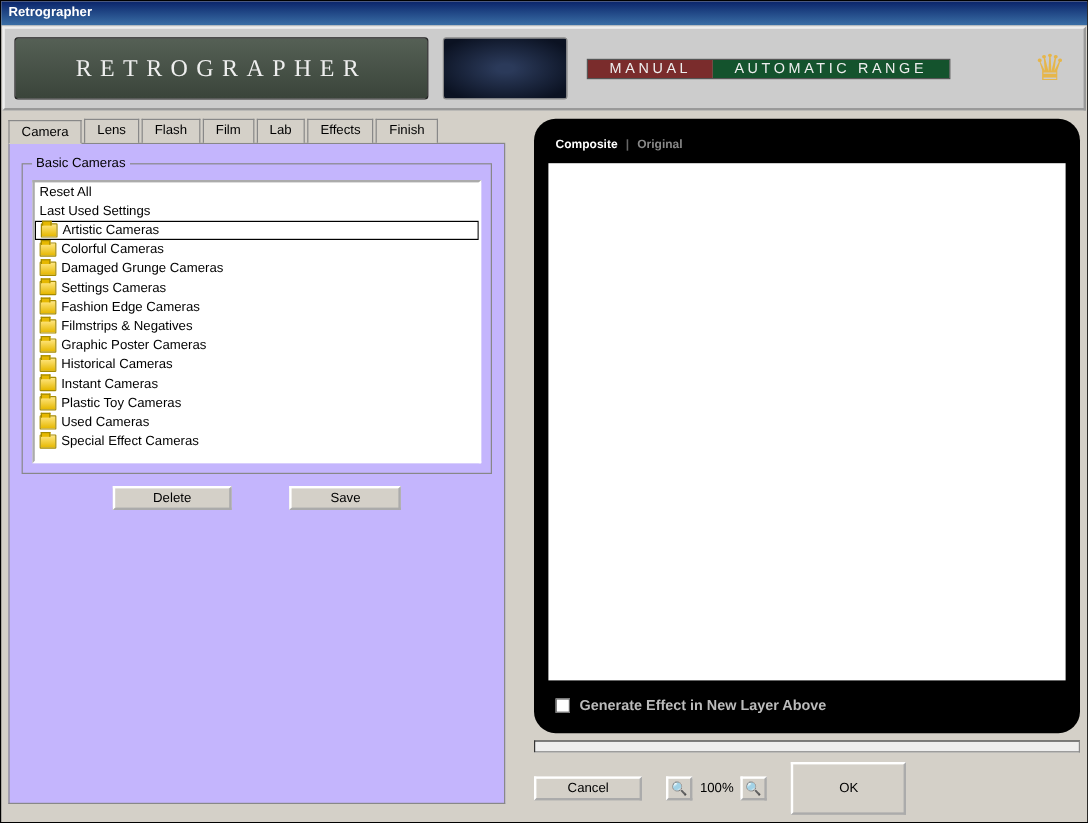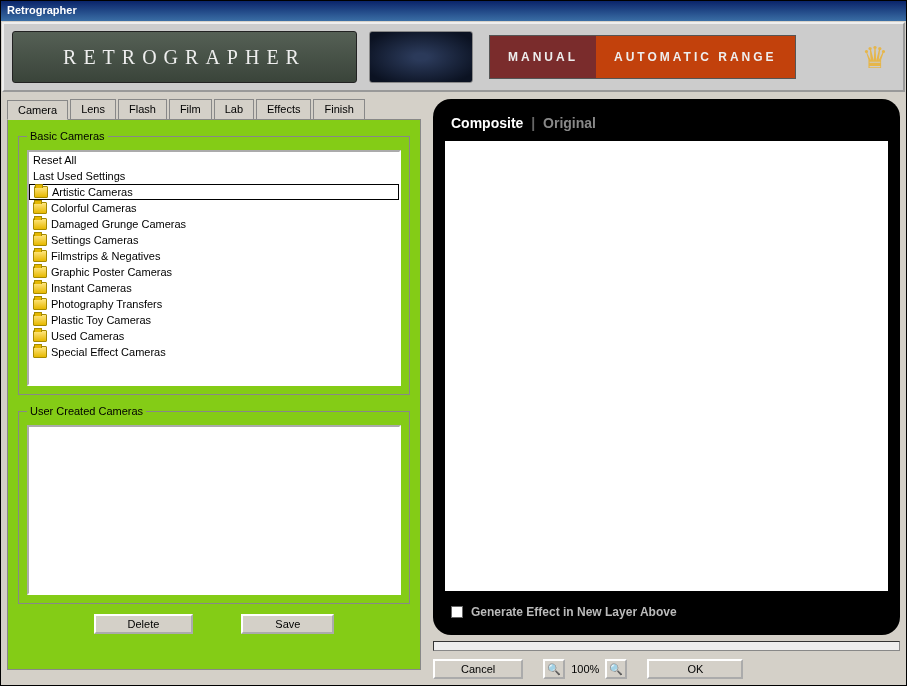--- a/index.html
+++ b/index.html
@@ -53,44 +53,44 @@
     margin-left: 12px;
     border-radius: 3px;
   }
   .banner-buttons {
     display: flex;
     margin-left: 16px;
     gap: 0;
     border: 1px solid #555;
   }
   .bb {
-    height: 42px;
+    height: 15px;
     padding: 0 18px;
     display: flex;
     align-items: center;
-    font-weight: bold;
+    font-weight: normal;
     font-size: 12px;
     letter-spacing: 3px;
     color: #eee;
     cursor: pointer;
   }
   .bb.manual { background: #7a2c2c; }
-  .bb.auto   { background: #c2410c; }
+  .bb.auto   { background: #14532d; }
   .crown {
     margin-left: auto;
     width: 40px;
     height: 40px;
     color: #e6b64a;
     font-size: 30px;
     display:flex;align-items:center;justify-content:center;
   }
   .content {
     display: flex;
     padding: 6px;
-    gap: 12px;
+    gap: 24px;
     height: 592px;
   }
   .left { width: 414px; }
   .right { flex: 1; display:flex; flex-direction:column; }
   .tabs {
     display: flex;
     border-bottom: 1px solid #888;
   }
   .tab {
     border: 1px solid #888;
@@ -106,21 +106,21 @@
     background: #d4d0c8;
     border-bottom: 1px solid #d4d0c8;
     top: 1px;
     font-weight: normal;
     z-index: 2;
   }
   .panel {
     border: 1px solid #888;
     border-top: none;
     padding: 10px;
-    background: #84cc16;
+    background: #c4b5fd;
     height: 550px;
   }
   fieldset {
     border: 1px solid #888;
     padding: 8px;
     margin-bottom: 10px;
   }
   legend { font-size: 11px; padding: 0 3px; }
   .listbox {
     border: 2px inset #fff;
@@ -178,21 +178,21 @@
     background:#000;
     border-radius: 18px;
     padding: 12px;
     flex: 1;
     display:flex;
     flex-direction:column;
     position:relative;
   }
   .preview-tabs {
     color:#888;
-    font-size:14px;
+    font-size:10px;
     font-weight:bold;
     padding:4px 6px 10px;
   }
   .preview-tabs .ptab { cursor:pointer; }
   .preview-tabs .ptab.active { color:#fff; }
   .preview-tabs .sep { margin: 0 4px; color:#666;}
   .canvas {
     background:#fff;
     flex:1;
   }
@@ -282,51 +282,51 @@
             <div class="li">
               <span class="folder-icon"></span>
               <span>Damaged Grunge Cameras</span>
             </div>
             <div class="li">
               <span class="folder-icon"></span>
               <span>Settings Cameras</span>
             </div>
             <div class="li">
               <span class="folder-icon"></span>
+              <span>Fashion Edge Cameras</span>
+            </div>
+            <div class="li">
+              <span class="folder-icon"></span>
               <span>Filmstrips &amp; Negatives</span>
             </div>
             <div class="li">
               <span class="folder-icon"></span>
               <span>Graphic Poster Cameras</span>
             </div>
             <div class="li">
               <span class="folder-icon"></span>
+              <span>Historical Cameras</span>
+            </div>
+            <div class="li">
+              <span class="folder-icon"></span>
               <span>Instant Cameras</span>
             </div>
             <div class="li">
               <span class="folder-icon"></span>
-              <span>Photography Transfers</span>
-            </div>
-            <div class="li">
-              <span class="folder-icon"></span>
               <span>Plastic Toy Cameras</span>
             </div>
             <div class="li">
               <span class="folder-icon"></span>
               <span>Used Cameras</span>
             </div>
             <div class="li">
               <span class="folder-icon"></span>
               <span>Special Effect Cameras</span>
             </div>
           </div>
-      </fieldset>
-      <fieldset>
-        <legend>User Created Cameras</legend>
-        <div class="userbox"></div>
       </fieldset>
       <div class="left-buttons">
         <button class="btn"><span>Delete</span></button>
         <button class="btn"><span>Save</span></button>
       </div>
     </div>
   </div>
 
   <div class="right">
     <div class="preview-wrap">
@@ -346,16 +346,16 @@
       <button class="btn" style="padding:2px 26px"><span>Cancel</span></button>
       <div class="zoom-row">
         <div class="iconbtn">
           <span>🔍</span>
         </div>
         <span>100%</span>
         <div class="iconbtn">
           <span>🔍</span>
         </div>
       </div>
-      <button class="btn" style="padding:2px 38px"><span>OK</span></button>
+      <button class="btn" style="padding:14px 38px"><span>OK</span></button>
     </div>
   </div>
 </div>
 
 </body></html>

